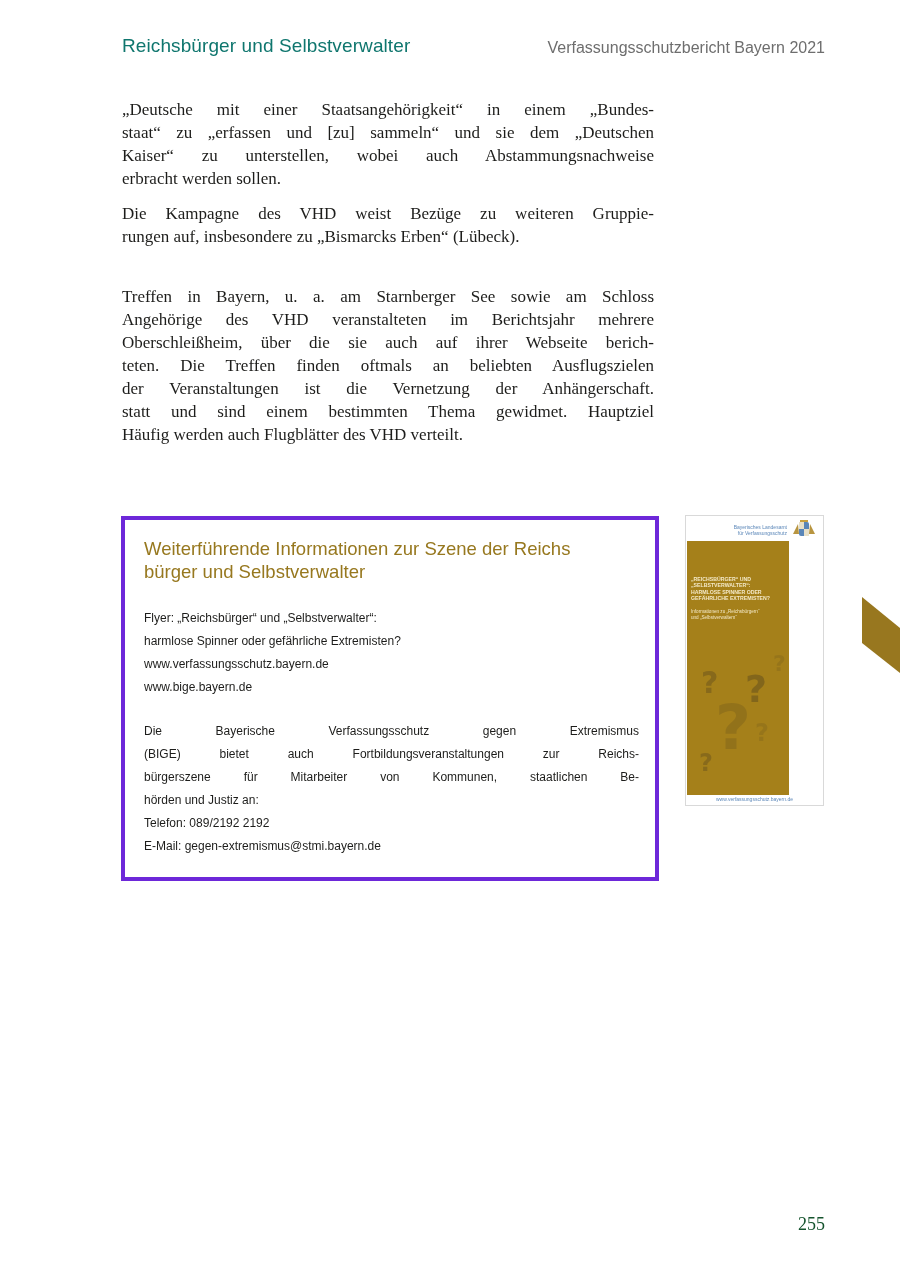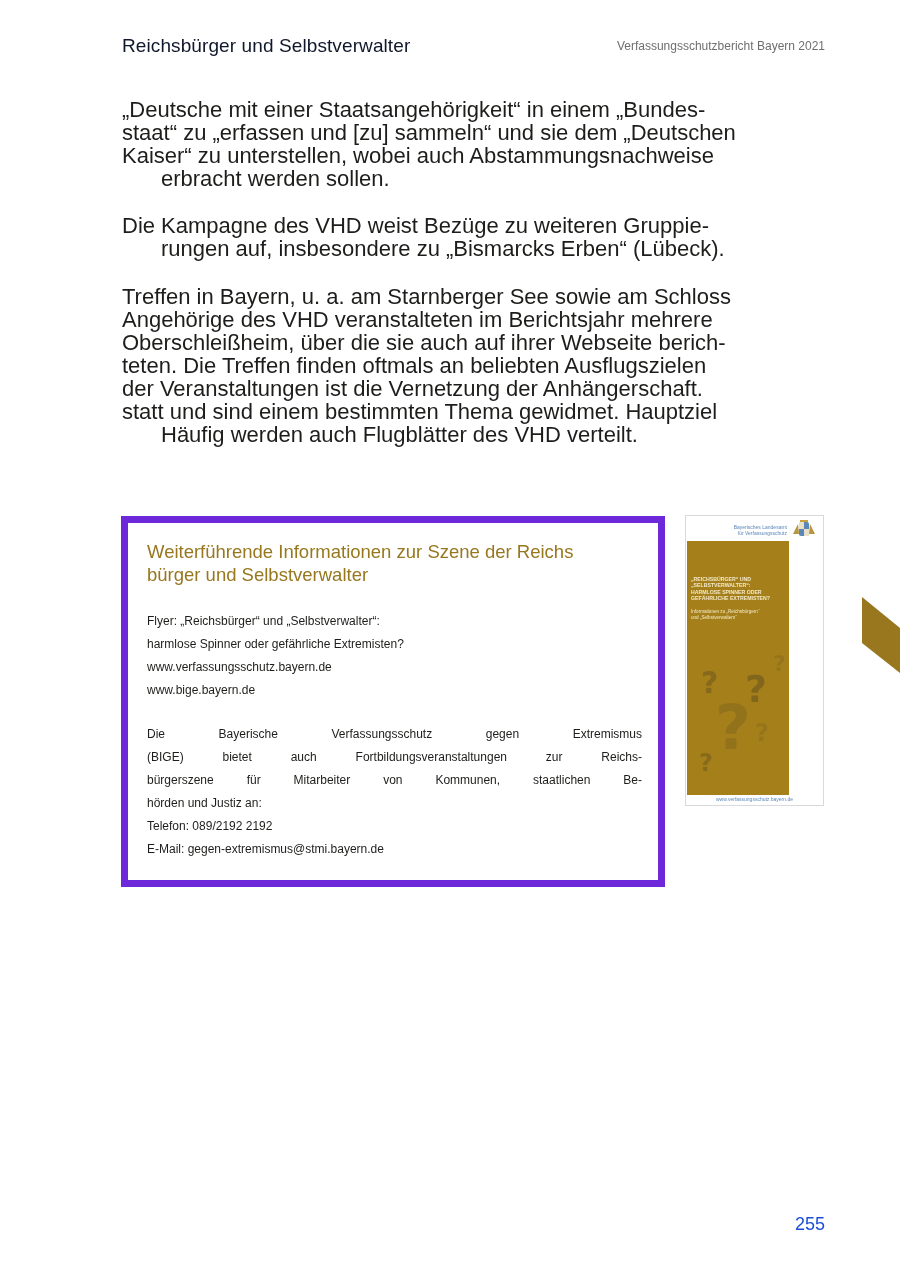--- a/index.html
+++ b/index.html
@@ -1,46 +1,46 @@
 <!DOCTYPE html>
 <html><head>
 <meta charset="utf-8">
 <style>
   html, body { margin: 0; padding: 0; background: #ffffff; }
   body { width: 900px; height: 1276px; position: relative; overflow: hidden;
          font-family: "Liberation Sans", sans-serif; color: #1d1d1b; }
-  .hdr-left { position: absolute; left: 122px; top: 35px; font-size: 19px; color: #0f172a; letter-spacing: 0.1px; }
-  .hdr-right { position: absolute; right: 75px; top: 39px; font-size: 12px; color: #6e6e6e; }
-  .body-text { position: absolute; left: 122px; width: 532px; font-size: 22px; line-height: 23px;
-               text-align: justify; color: #1d1d1b; }
+  .hdr-left { position: absolute; left: 122px; top: 35px; font-size: 19px; color: #0f766e; letter-spacing: 0.1px; }
+  .hdr-right { position: absolute; right: 75px; top: 39px; font-size: 16px; color: #6e6e6e; }
+  .body-text { position: absolute; left: 122px; width: 532px; font-size: 17px; line-height: 23px;
+               text-align: justify; color: #1d1d1b; font-family: Liberation Serif, serif; }
   .p1 { top: 98px; }
-  .p2 { top: 214px; }
+  .p2 { top: 202px; }
   .p3 { top: 285px; }
   .line { display: block; text-align: justify; text-align-last: justify; white-space: nowrap; }
-  .line.last { text-align-last: left; margin-left: 39px; }
+  .line.last { text-align-last: left; }
   .info-box { position: absolute; left: 121px; top: 516px; width: 530px; height: 357px;
-              border: 7px solid #6d28d9; box-sizing: content-box; }
+              border: 4px solid #6d28d9; box-sizing: content-box; }
   .box-title { position: absolute; left: 19px; top: 17px; font-size: 18.5px; line-height: 23px; color: #97781f; }
   .box-block { position: absolute; left: 19px; width: 495px; font-size: 12px; line-height: 23px; color: #1d1d1b; }
   .box-block .line { text-align: left; text-align-last: left; }
   .box-block .line.j { text-align: justify; text-align-last: justify; }
   .bb1 { top: 87px; }
   .bb2 { top: 200px; }
   .flyer { position: absolute; left: 685px; top: 515px; width: 139px; height: 291px;
            border: 1px solid #d9d9d9; background: #ffffff; box-sizing: border-box; }
   .flyer-org { position: absolute; right: 36px; top: 8px; font-size: 5px; line-height: 6px; color: #5a86b8; text-align: right; }
   .flyer-crest { position: absolute; right: 6px; top: 4px; width: 26px; height: 18px; }
   .flyer-panel { position: absolute; left: 1px; top: 25px; width: 102px; height: 254px; background: #a5801a; overflow: hidden; }
   .flyer-title { position: absolute; left: 4px; top: 35px; width: 96px; font-size: 5.2px; line-height: 6.4px;
                  font-weight: bold; color: #f4e9c8; }
   .flyer-sub { position: absolute; left: 4px; top: 68px; width: 96px; font-size: 4.6px; line-height: 5.6px; color: #f4e9c8; }
   .qm { position: absolute; font-weight: bold; color: #7d621c; font-family: "DejaVu Sans", sans-serif; }
   .flyer-url { position: absolute; left: 0; width: 100%; bottom: 3px; font-size: 5px; color: #5a86b8; text-align: center; }
   .side-tab { position: absolute; left: 862px; top: 597px; width: 38px; height: 76px; }
-  .page-num { position: absolute; right: 75px; top: 1214px; font-size: 18px; color: #1d4ed8; }
+  .page-num { position: absolute; right: 75px; top: 1214px; font-size: 18px; color: #14532d; font-family: Liberation Serif, serif; }
 </style>
 </head>
 <body>
 
 <div class="hdr-left">Reichsbürger und Selbstverwalter</div>
 <div class="hdr-right">Verfassungsschutzbericht Bayern 2021</div>
 
 <div class="body-text p1">
   <span class="line">„Deutsche mit einer Staatsangehörigkeit“ in einem „Bundes-</span>
   <span class="line">staat“ zu „erfassen und [zu] sammeln“ und sie dem „Deutschen</span>

